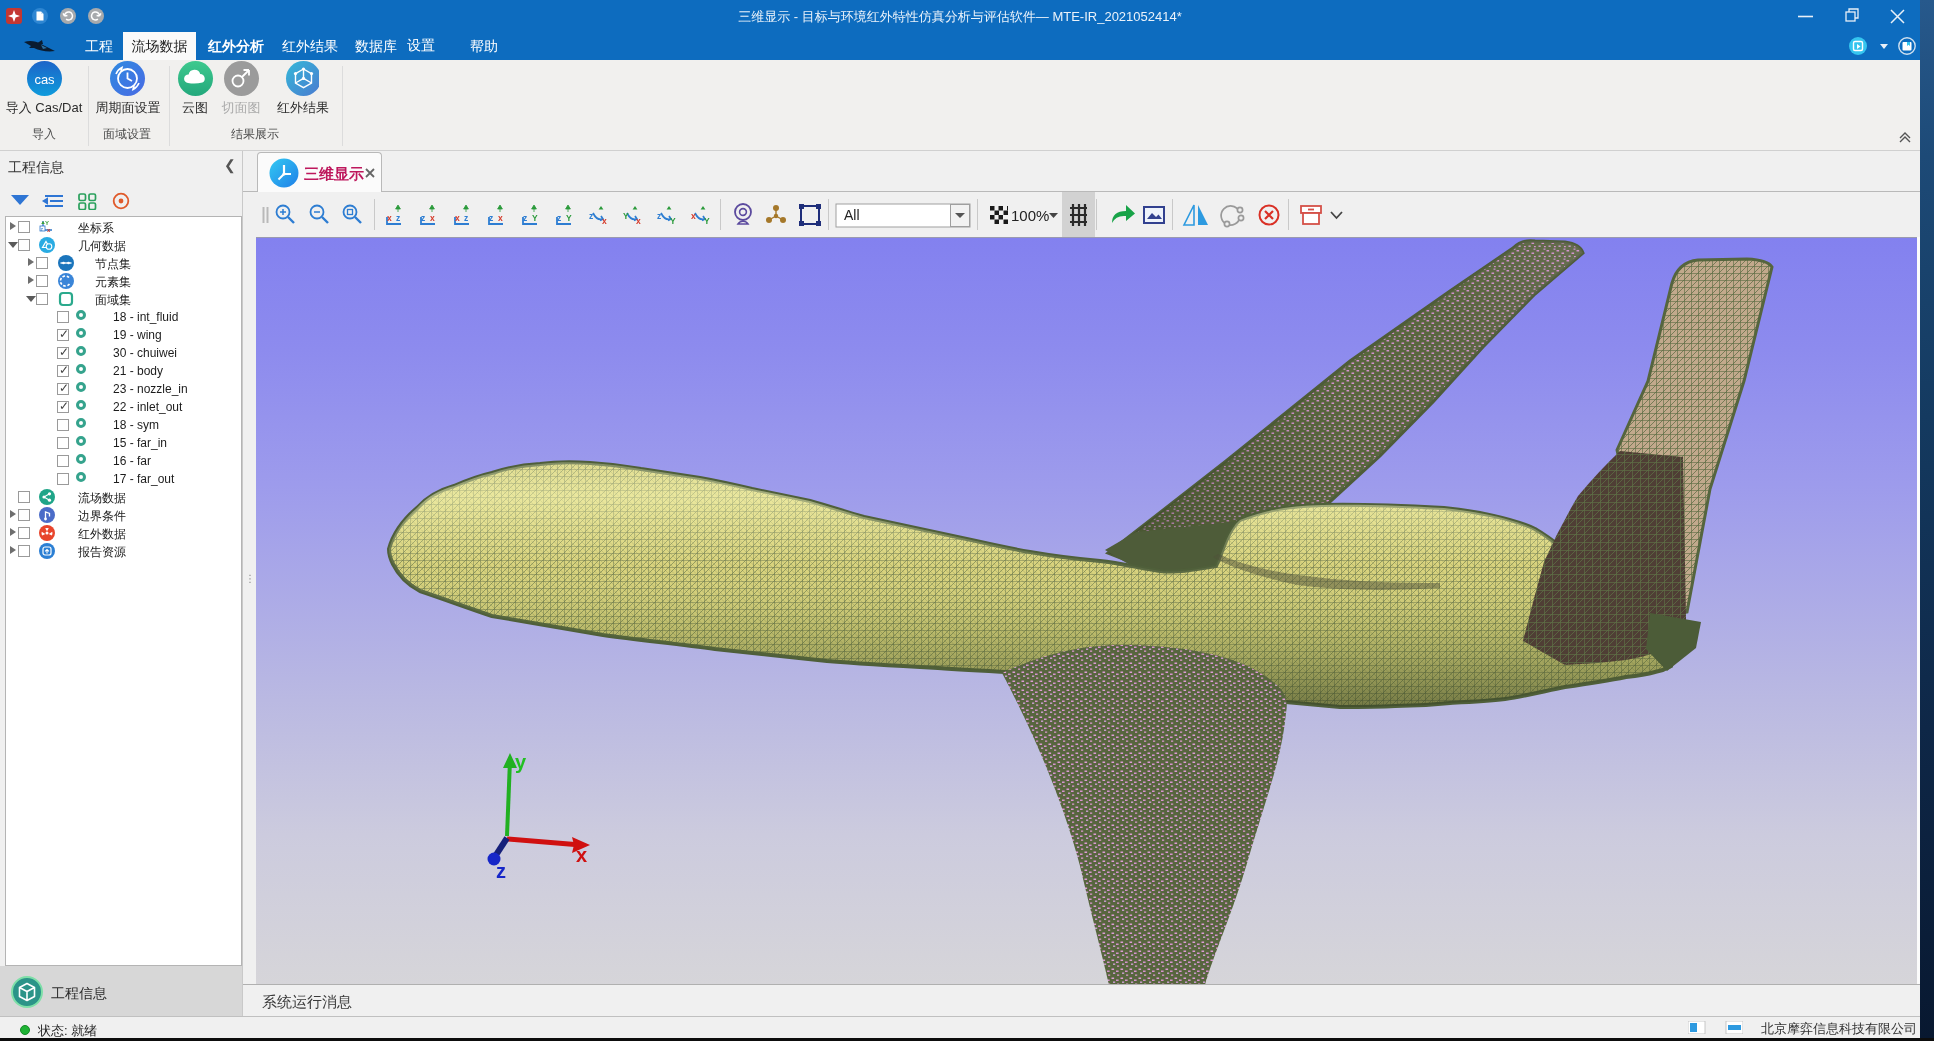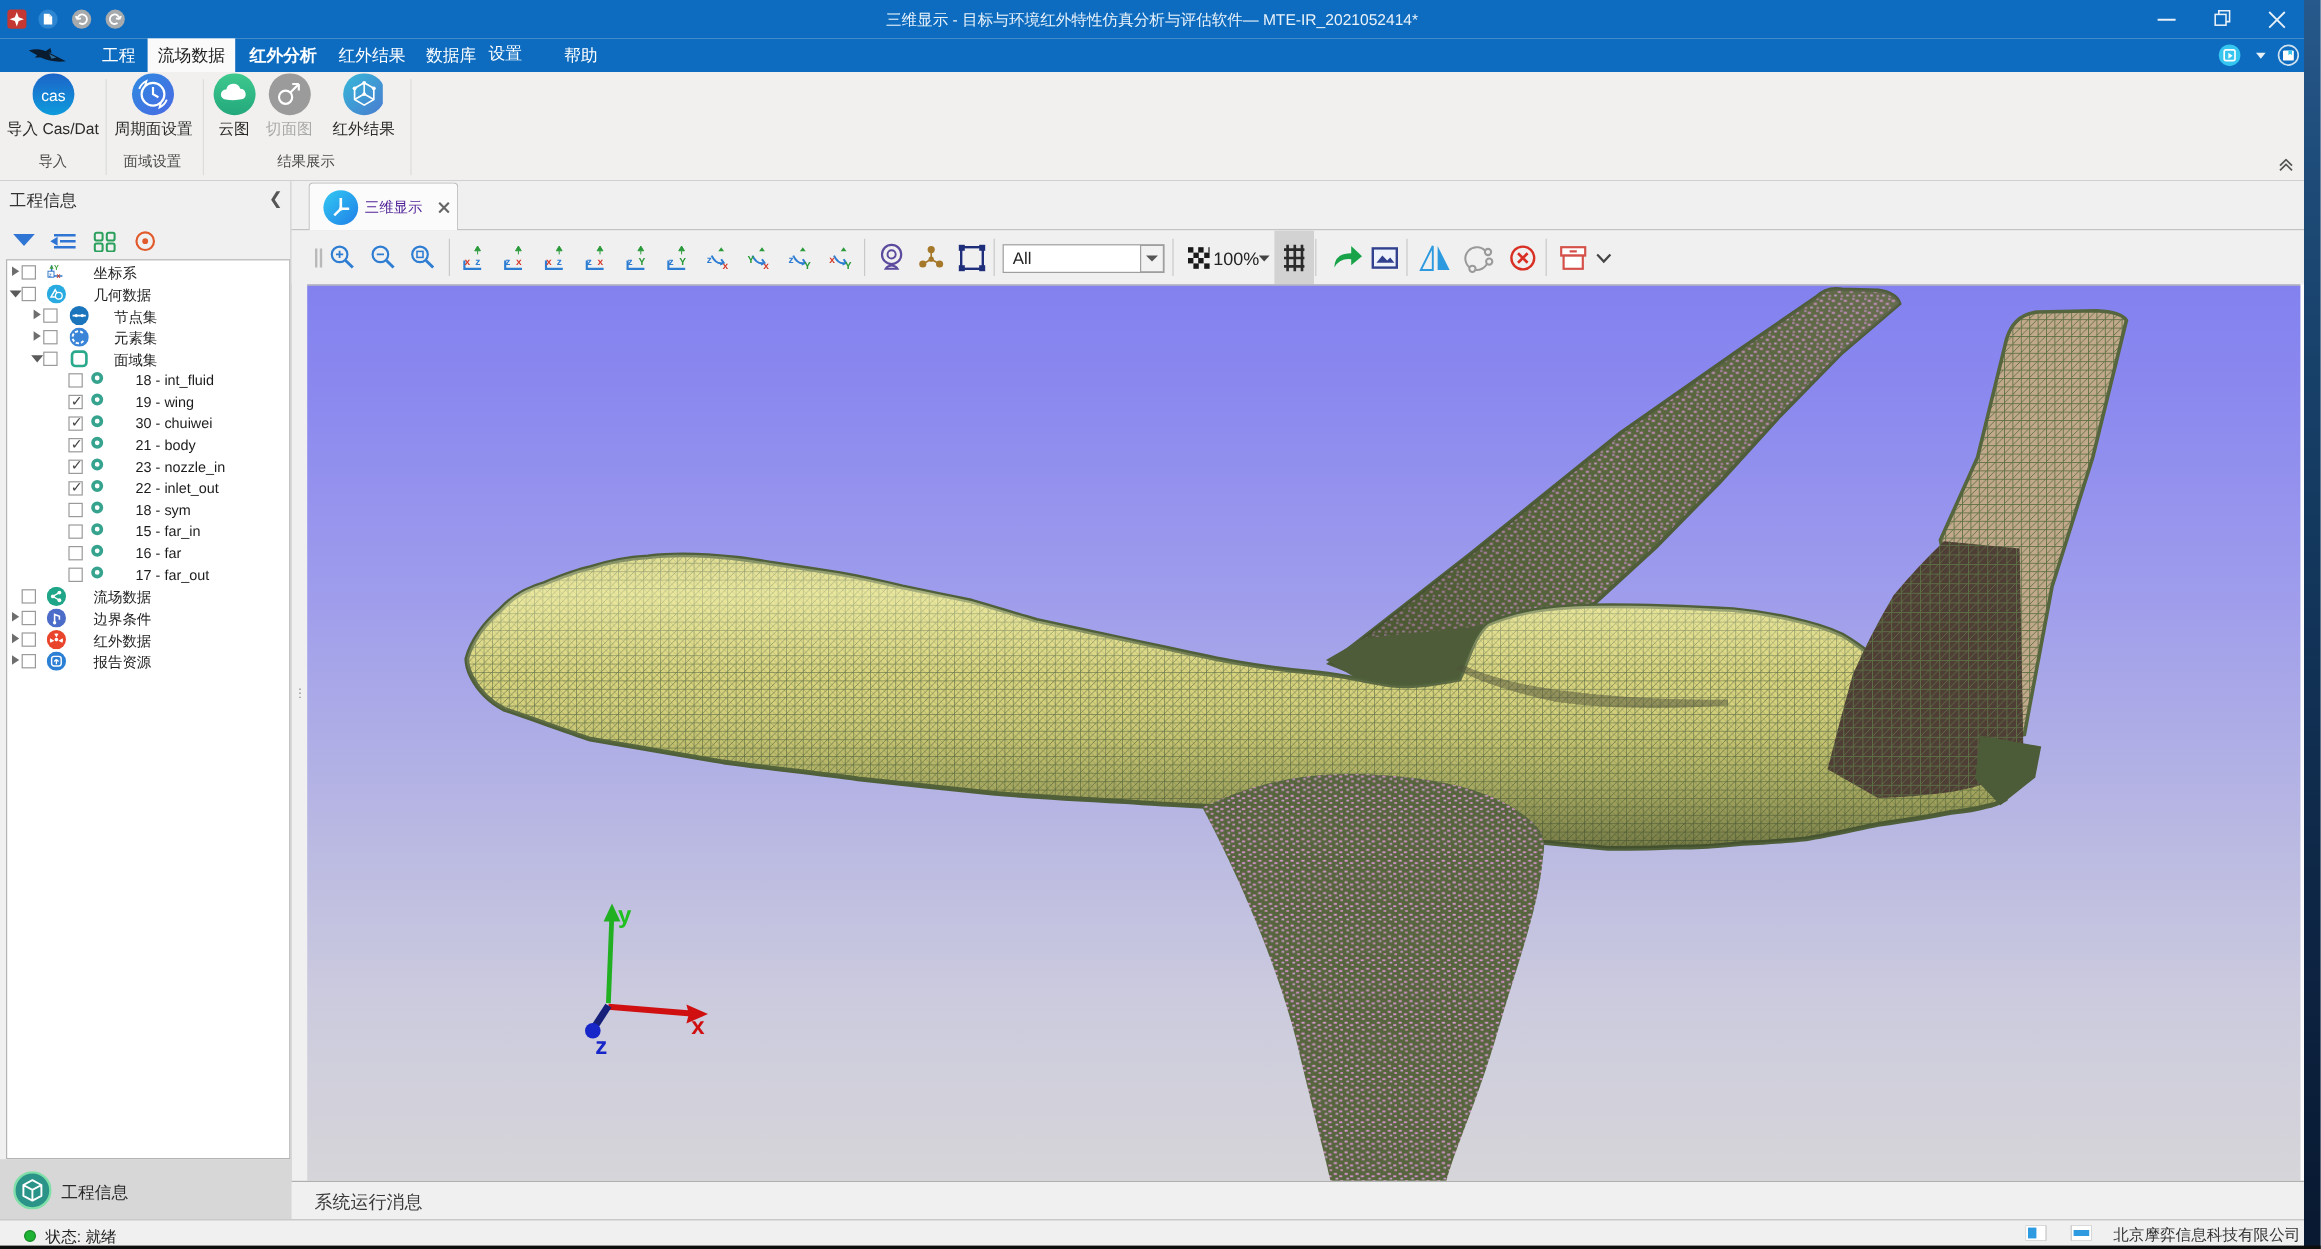--- a/index.html
+++ b/index.html
@@ -329,21 +329,21 @@
             <linearGradient id="tabg" x1="0" y1="0" x2="1" y2="1">
           <stop offset="0" stop-color="#33c9f2"></stop>
               <stop offset="1" stop-color="#1f7fe8"></stop>
             </linearGradient>
           </defs>
         <circle cx="15" cy="15" r="14.5" fill="url(#tabg)"></circle>
         <path d="M15 7 V16 H22" stroke="#fff" stroke-width="2.2" fill="none"></path>
         <path d="M15 16 L9.5 21.5" stroke="#fff" stroke-width="2" fill="none"></path>
         <circle cx="15" cy="16" r="1.6" fill="#fff"></circle>
       </svg>
-      <span class="abs" style="left:46px;top:12px;font-size:12px;color:#4c1d95;">三维显示</span>
+      <span class="abs" style="left:46px;top:12px;font-size:15px;color:#be185d;font-weight:bold;">三维显示</span>
       <svg class="abs" style="left:105px;top:13px;" width="14" height="14" viewBox="0 0 14 14">
         <path d="M3 3 L11 11 M11 3 L3 11" stroke="#666" stroke-width="1.8"></path>
       </svg>
     </div>
   </div>
 
   <div id="toolbar" class="abs">
     <svg class="abs" style="left:0;top:0;" width="1677" height="45" viewBox="0 0 1677 45">
       <g stroke="#c9c9c9" stroke-width="1">
           <path d="M131.5 7 v31 M477.5 7 v31 M585.5 7 v31 M734.5 7 v31 M853.5 7 v31 M929.5 7 v31 M1045.5 7 v31"></path>

